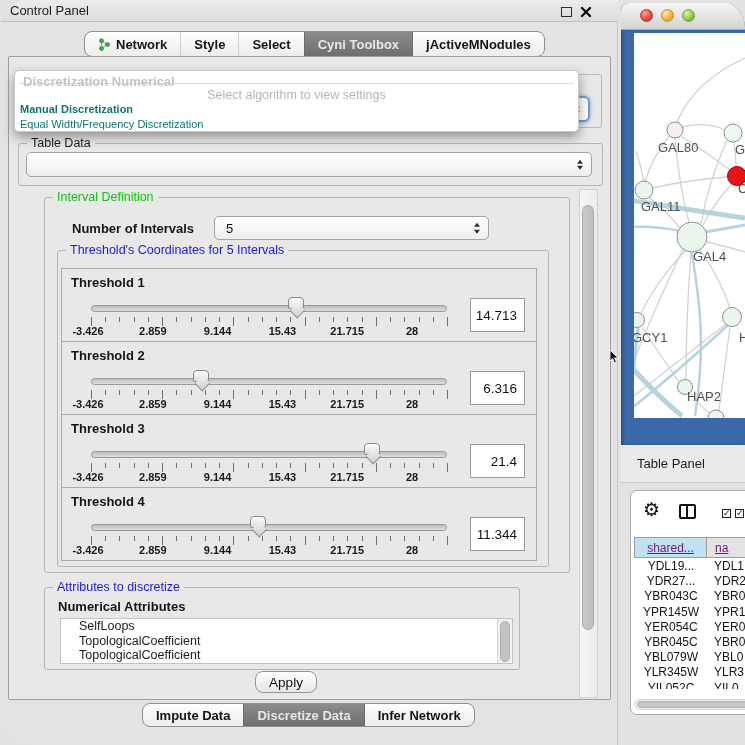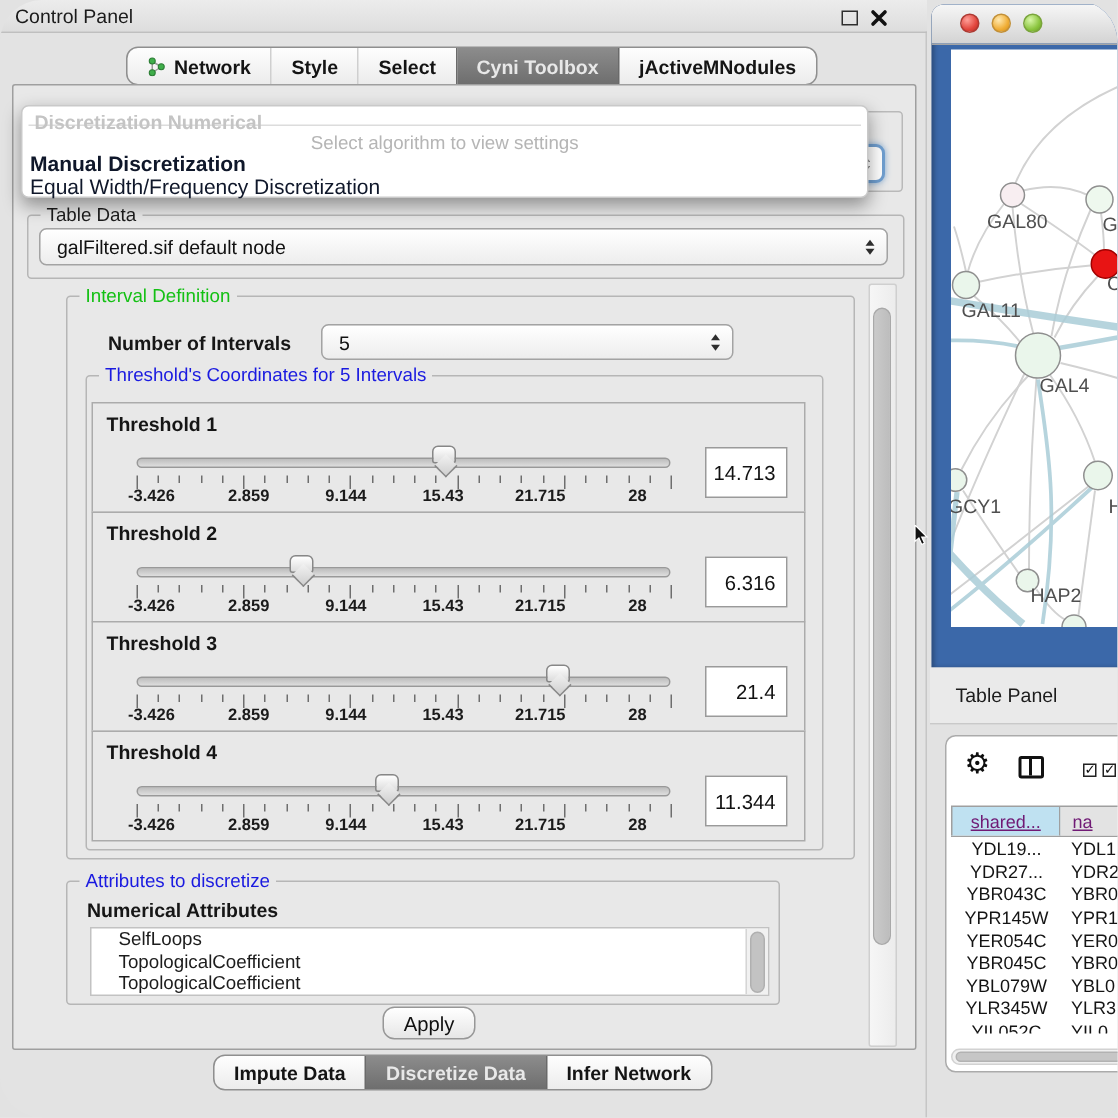--- a/index.html
+++ b/index.html
@@ -44,21 +44,21 @@
   
   .algo-group { left:14px; top:74px; width:588px; height:54px; border:1px solid #b9b9b9; border-radius:3px; }
   .algo-combo-frag { left:550px; top:96px; width:40px; height:26px; background:#fff; border:2px solid #6f9ecf; border-radius:6px; box-shadow:0 0 4px #7fa9d4; }
 
   
   .popup { left:14px; top:70px; width:565px; height:62px; background:#fff; border:1px solid #c9c9c9; border-radius:5px; box-shadow:0 5px 12px rgba(0,0,0,.38); z-index:30; }
   .popup .ghost-line { position:absolute; left:4px; right:4px; top:12px; height:1px; background:#dcdcdc; }
   .popup .ghost-label { position:absolute; left:8px; top:3px; font-size:13px; font-weight:700; color:#c4c4c4; }
   .popup .hint { position:absolute; left:0; right:0; top:17px; text-align:center; font-size:12.5px; color:#b5b5b5; }
   .popup .opts { position:absolute; left:5px; top:31px; right:5px; }
-  .popup .opt { font-size:14px; color:#0f172a; line-height:15px; white-space:nowrap; }
+  .popup .opt { font-size:11px; color:#0f766e; line-height:15px; white-space:nowrap; }
   .popup .opt:first-child { font-weight:700; }
 
   
   .tabledata-group { left:18px; top:143px; width:585px; height:43px; }
   .tabledata-combo { left:26px; top:152px; width:566px; height:25px; }
 
   
   .vscroll { left:579px; top:189px; width:19px; height:509px; background:linear-gradient(90deg,#f6f6f6,#ececec); border:1px solid #cfcfcf; border-radius:2px; }
   .vthumb { position:absolute; left:2px; top:15px; width:12px; height:425px; background:linear-gradient(90deg,#cacaca,#bdbdbd); border:1px solid #a9a9a9; border-radius:7px; }
 
@@ -67,21 +67,21 @@
   .noi-combo { left:214px; top:216px; width:275px; height:24px; }
   .thresh-group { left:57px; top:250px; width:492px; height:317px; }
 
   .thresh-box { position:absolute; left:61px; width:476px; height:74px; border:1px solid #ababab; background:#e8e8e8; }
   .thresh-label { position:absolute; left:9px; top:6px; font-size:13px; font-weight:700; color:#151515; }
   .track { position:absolute; left:29px; top:36px; width:356px; height:7px; border:1px solid #999; border-radius:4px; background:linear-gradient(#bdbdbd,#dedede); }
   .thumb { position:absolute; top:28px; width:16px; height:12px; border:1px solid #878787; border-radius:4px 4px 2px 2px; background:linear-gradient(#ffffff,#dcdcdc); }
   .thumb::after { content:""; position:absolute; left:2.3px; top:6.5px; width:9.5px; height:9.5px; background:linear-gradient(135deg,#f2f2f2,#cfcfcf); border-right:1px solid #878787; border-bottom:1px solid #878787; transform:rotate(45deg); }
   .ticks { position:absolute; left:29px; top:48px; width:356px; height:9px; }
   .tick { position:absolute; top:0; width:1px; background:#6e6e6e; }
-  .ticklabels { position:absolute; left:39px; top:56px; width:324px; height:12px; }
+  .ticklabels { position:absolute; left:26px; top:56px; width:324px; height:12px; }
   .ticklabel { position:absolute; transform:translateX(-50%); font-size:11px; font-weight:700; color:#1a1a1a; white-space:nowrap; }
   .valfield { position:absolute; left:408px; top:29px; width:55px; height:34px; border:1px solid #9a9a9a; background:#fff; font-family:"Liberation Sans",sans-serif; font-size:13.5px; color:#111; text-align:right; padding-right:7px; }
 
   .attrs-group { left:44px; top:587px; width:476px; height:83px; }
   .attrs-label { left:58px; top:599px; font-size:13px; font-weight:700; color:#161616; }
   .attr-list { left:60px; top:618px; width:453px; height:46px; background:#fff; border:1px solid #c2c2c2; overflow:hidden; }
   .attr-item { font-size:12.5px; color:#1c1c1c; line-height:14.6px; padding-left:18px; white-space:nowrap; }
   .list-scroll { position:absolute; right:0; top:0; width:15px; height:100%; background:#f1f1f1; border-left:1px solid #d5d5d5; }
   .list-thumb { position:absolute; left:2px; top:2px; width:10px; height:41px; background:#c3c3c3; border:1px solid #b0b0b0; border-radius:6px; }
 
@@ -177,21 +177,20 @@
       <div class="opts" id="algoOpts">
           <div class="opt">Manual Discretization</div>
           <div class="opt">Equal Width/Frequency Discretization</div>
         </div>
     </div>
 
     <div class="abs group tabledata-group">
       <span class="legend black">Table Data</span>
     </div>
     <div class="abs combo tabledata-combo">
-      <span class="ctext">galFiltered.sif default node</span>
       <span class="stepper">
           <span class="arr-up"></span>
           <span class="arr-dn"></span>
         </span>
     </div>
 
     <div class="abs vscroll">
       <div class="vthumb"></div>
     </div>
 

